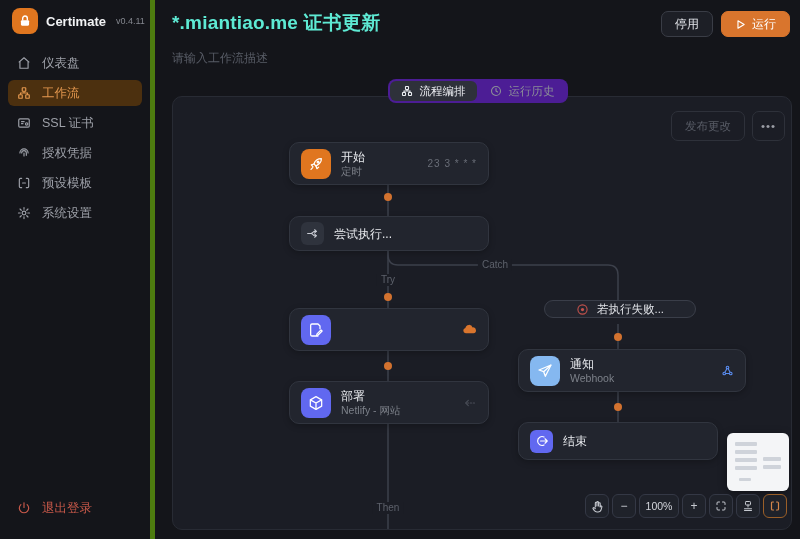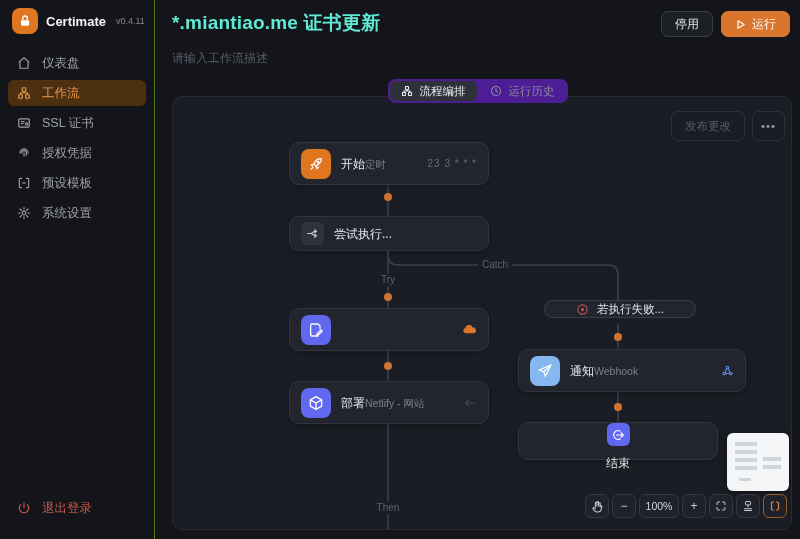--- a/index.html
+++ b/index.html
@@ -8,21 +8,21 @@
     background:#14151a;
     font-family:"Liberation Sans","DejaVu Sans",sans-serif;
     color:#e6e8ec;
     position:relative;
   }
   [data-interactable="true"] { cursor:pointer; }
 
   
   .sidebar {
     position:absolute; left:0; top:0; width:155px; height:539px;
-    background:#14151a; border-right:1px solid #4d7c0f;
+    background:#14151a; border-right:5px solid #4d7c0f;
   }
   .logo-row { display:flex; align-items:center; gap:8px; padding:8px 12px 16px 12px; }
   .logo-box {
     width:26px; height:26px; border-radius:8px; background:#e0761f;
     display:flex; align-items:center; justify-content:center; flex:none;
   }
   .brand { font-size:13px; font-weight:bold; color:#f2f3f5; }
   .version { font-size:9px; color:#84878f; margin-left:2px; }
   .menu { padding:0 8px; }
   .menu-item {
@@ -87,21 +87,21 @@
   }
   .nicon {
     width:30px; height:30px; border-radius:8px; flex:none;
     display:flex; align-items:center; justify-content:center;
   }
   .nicon.sm { width:23px; height:23px; border-radius:6px; }
   .ic-orange { background:#e0761f; }
   .ic-indigo { background:#6168f0; }
   .ic-blue   { background:#85b8f0; }
   .ic-dark   { background:#2f333d; }
-  .ntext { display:flex; flex-direction:row; justify-content:center; }
+  .ntext { display:flex; flex-direction:column; justify-content:center; }
   .ntitle { font-size:12px; color:#e9ebef; line-height:14px; }
   .nsub { font-size:10.5px; color:#7c8089; line-height:13px; margin-top:1px; }
   .nmeta { margin-left:auto; font-size:10px; color:#696d77; letter-spacing:1px; }
   .nmeta.icon { letter-spacing:0; display:flex; align-items:center; }
 
   .pill {
     position:absolute; z-index:3;
     display:flex; align-items:center; gap:8px; justify-content:center;
     background:#22252e; border:1px solid #3a3e49; border-radius:13px;
     font-size:11.5px; color:#dfe1e6;
@@ -345,21 +345,21 @@
     <div class="nmeta icon" data-interactable="false">
       <svg width="13" height="13" viewBox="0 0 24 24" fill="none" stroke="#5b8df0" stroke-width="2">
           <circle cx="6" cy="17.5" r="2.4"></circle>
           <circle cx="18" cy="17.5" r="2.4"></circle>
           <circle cx="12" cy="6.5" r="2.4"></circle>
           <path d="M10.8 8.6L7.2 15.2M13.2 8.6l3.6 6.6M8.5 17.5h7"></path>
         </svg>
     </div>
   </div>
 
-  <div class="node" style="left:345px; top:325px; width:200px; height:38px;flex-direction:column;" data-interactable="true">
+  <div class="node" style="left:345px; top:325px; width:200px; height:38px;" data-interactable="true">
     <span class="nicon sm ic-indigo" data-interactable="false">
       <svg width="14" height="14" viewBox="0 0 24 24" fill="none" stroke="#fff" stroke-width="2" stroke-linecap="round" stroke-linejoin="round">
           <path d="M15.5 5.2A7.6 7.6 0 1 0 15.5 18.8"></path>
           <path d="M9.5 12H21M17.2 8.2L21 12l-3.8 3.8"></path>
         </svg>
     </span>
     <div class="ntitle" data-interactable="false">结束</div>
   </div>
 
   <div class="minimap" data-interactable="true">

